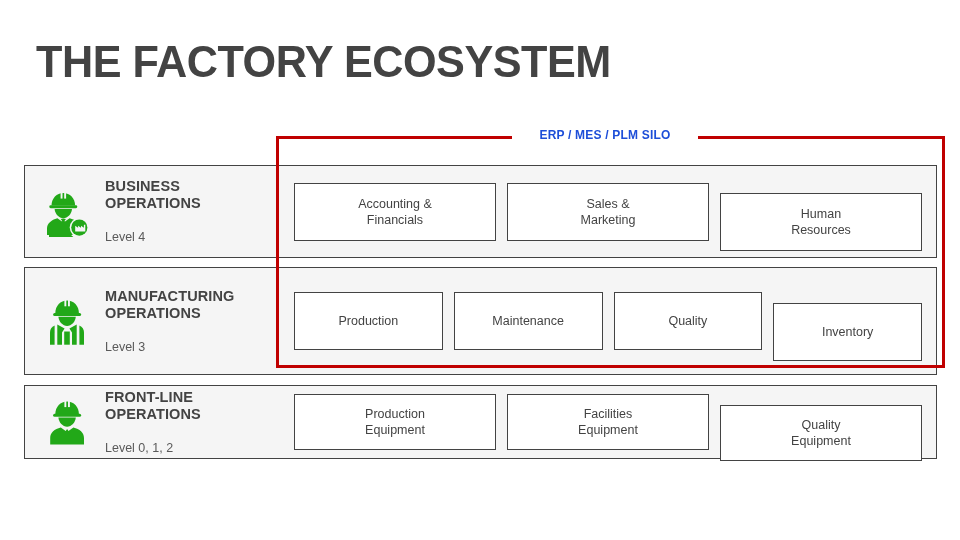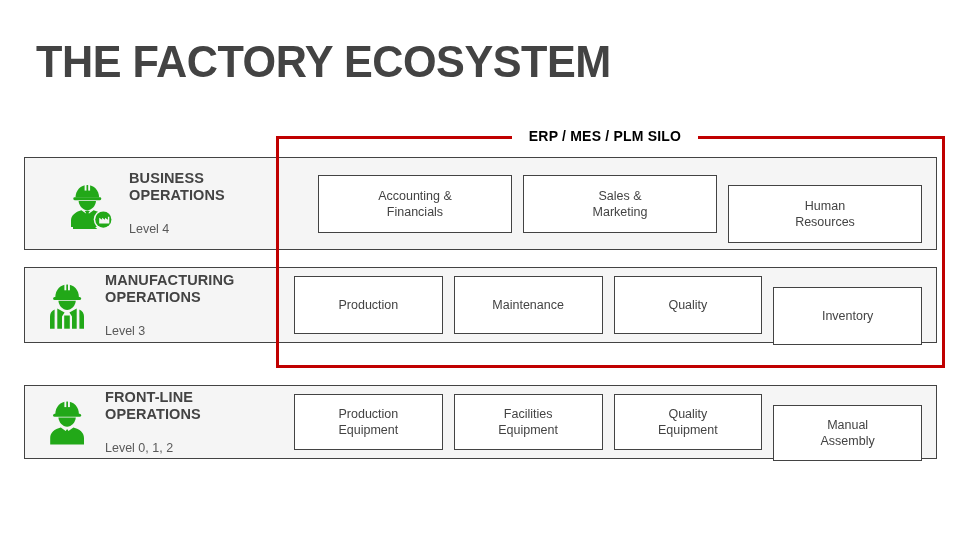--- a/index.html
+++ b/index.html
@@ -59,41 +59,41 @@
     height: 13px;
     background: #ffffff;
     z-index: 6;
   }
   .silo-label {
     position: absolute;
     left: 512px;
     top: 128px;
     width: 186px;
     text-align: center;
-    font-size: 14px;
+    font-size: 12px;
     font-weight: bold;
-    color: #000000;
+    color: #1d4ed8;
     letter-spacing: 0.2px;
     white-space: nowrap;
     z-index: 7;
   }
 
   
   .row {
     position: absolute;
     left: 24px;
     width: 913px;
     box-sizing: border-box;
     background: #f5f5f5;
     border: 1.5px solid #434343;
     display: flex;
     align-items: center;
   }
-  .row-1 { top: 157px; height: 93px; padding-left: 24px; }
-  .row-2 { top: 267px; height: 76px; }
+  .row-1 { top: 165px; height: 93px; }
+  .row-2 { top: 267px; height: 108px; }
   .row-3 { top: 385px; height: 74px; }
 
   .row-head {
     width: 252px;
     height: 100%;
     box-sizing: border-box;
     display: flex;
     align-items: center;
     flex: 0 0 252px;
     position: relative;
@@ -269,22 +269,20 @@
         <div class="row-level">Level 0, 1, 2</div>
       </div>
     </div>
     <div class="row-cards">
       <div class="card">Production
 Equipment</div>
       <div class="card">Facilities
 Equipment</div>
       <div class="card">Quality
 Equipment</div>
-      <div class="card">Manual
-Assembly</div>
     </div>
   </div>
 
   <div class="silo-box"></div>
   <div class="silo-label-gap"></div>
   <div class="silo-label">ERP / MES / PLM SILO</div>
 
 </div>
 
 </body></html>

